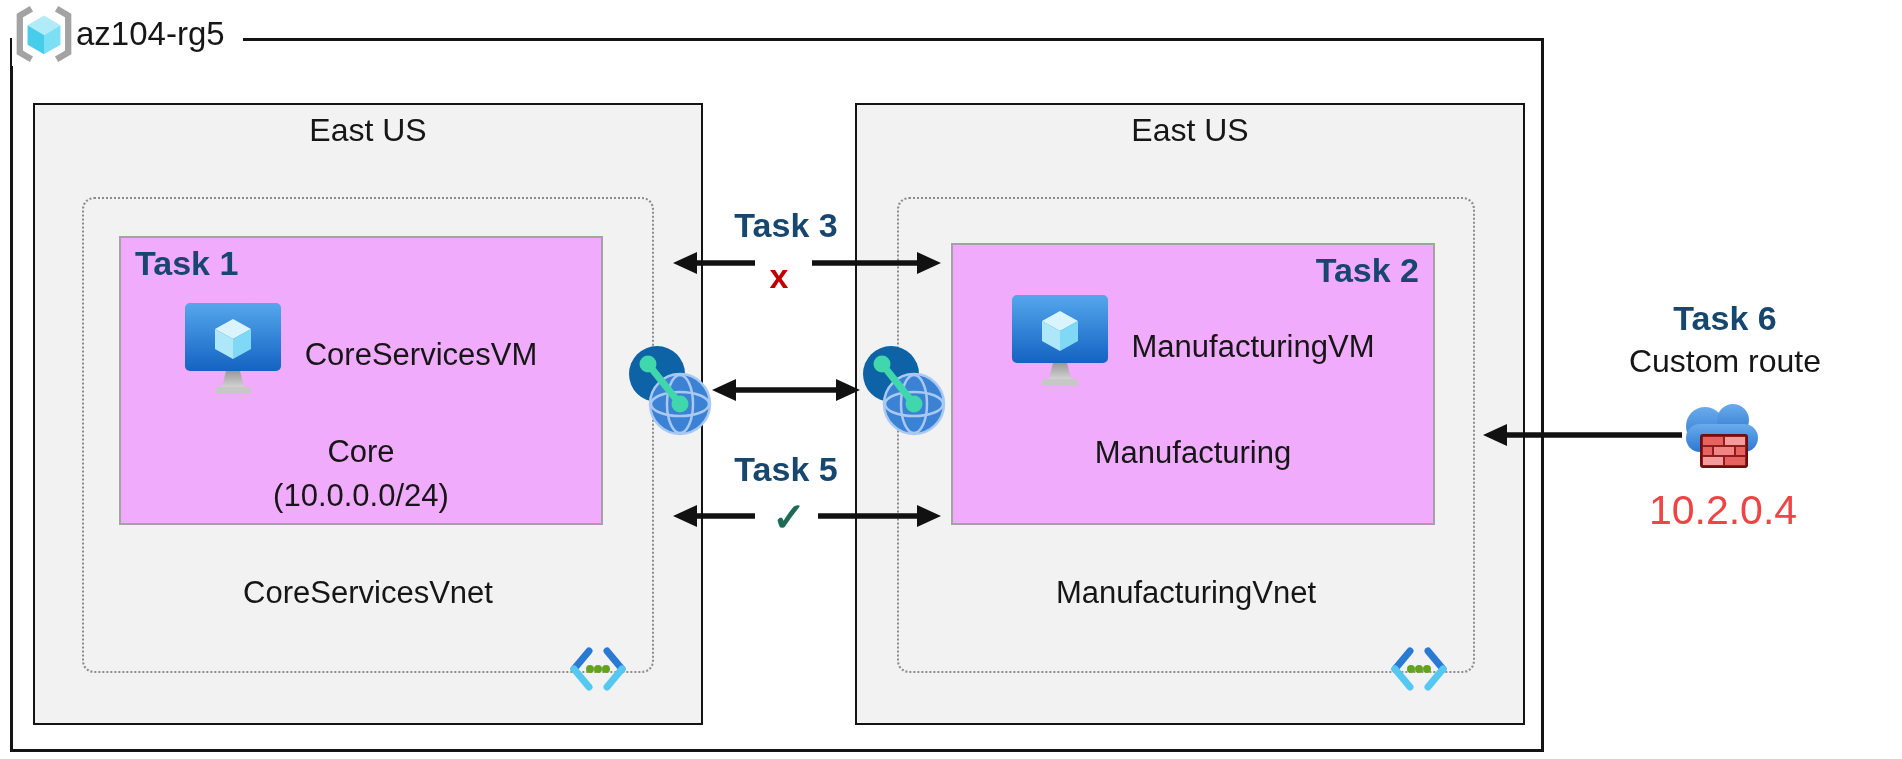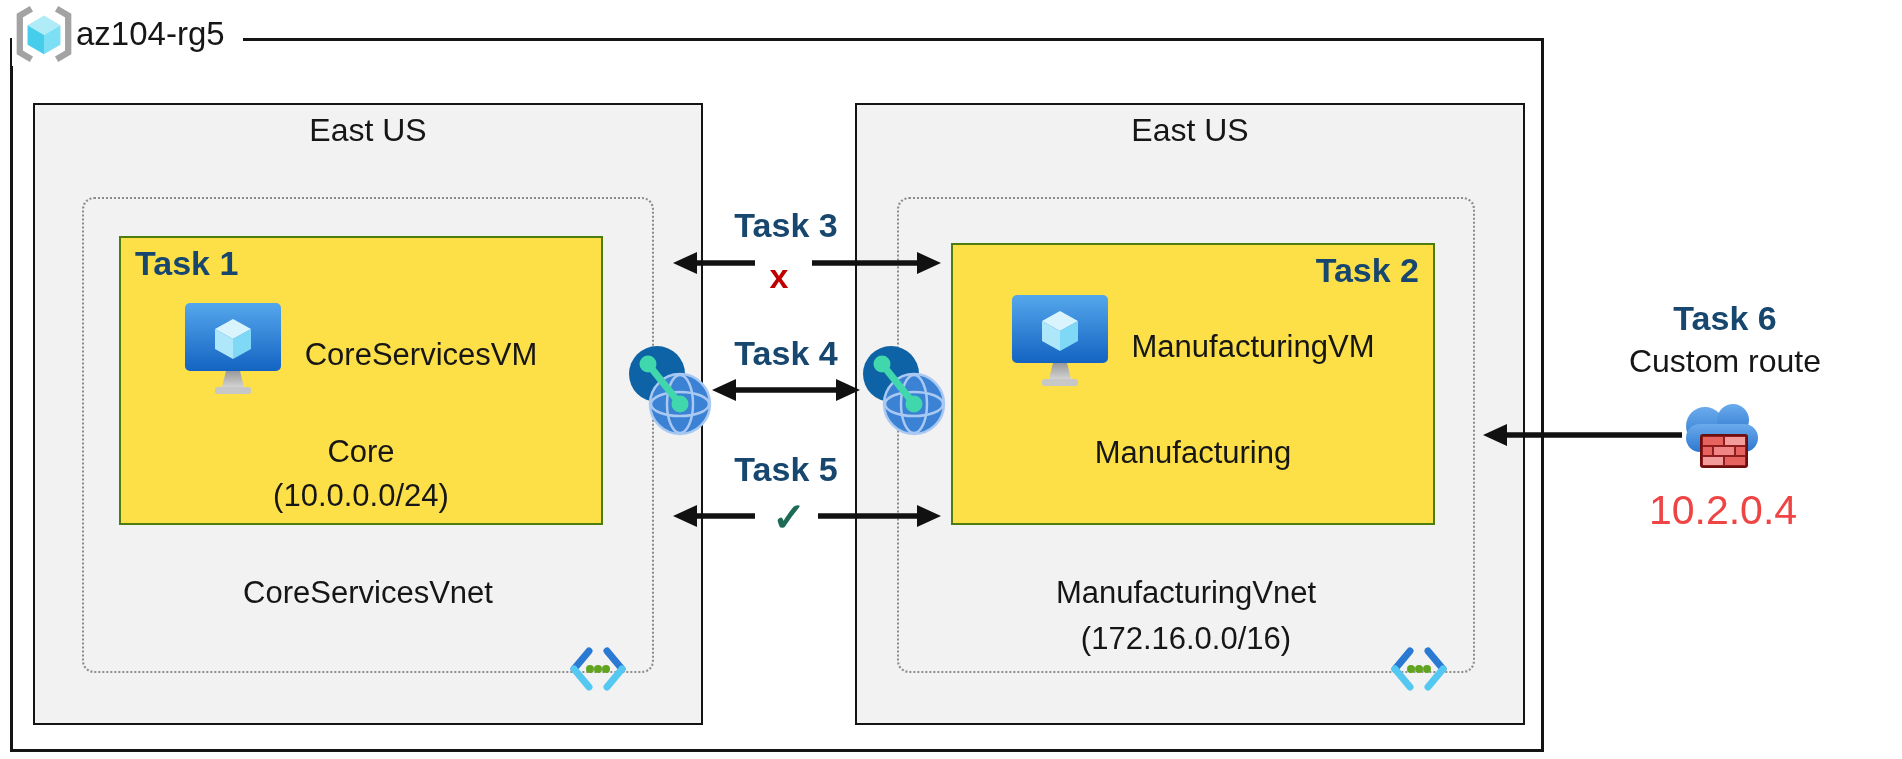--- a/index.html
+++ b/index.html
@@ -13,21 +13,21 @@
   .rg-title .label{font-size:33px;color:#161616;}
 
   
   .region{top:103px;width:670px;height:622px;background:#f2f2f2;border:2.5px solid #141414;box-sizing:border-box;}
   .region-label{top:112px;width:670px;text-align:center;font-size:32px;color:#161616;}
 
   
   .vnet{top:197px;height:476px;border:2.5px dotted #8c8c8c;border-radius:12px;box-sizing:border-box;}
 
   
-  .subnet{background:#fde047;border:2px solid #4d7c0f;box-sizing:border-box;}
+  .subnet{background:#f0abfc;border:2px solid #a3a3a3;box-sizing:border-box;}
   .task-badge{position:absolute;top:6px;font-weight:bold;font-size:34px;color:var(--task-label,#17466e);}
   .vm-row{position:absolute;left:0;width:100%;display:flex;justify-content:center;align-items:center;gap:24px;}
   .vm-name{font-size:31px;color:#161616;}
   .subnet-names{position:absolute;left:0;width:100%;text-align:center;font-size:31px;line-height:44px;color:#161616;}
 
   .vnet-label{text-align:center;font-size:31px;line-height:46px;color:#161616;}
 
   
   .task-label{width:176px;text-align:center;font-weight:bold;font-size:34px;color:var(--task-label,#17466e);}
   .marker-x{width:44px;text-align:center;font-weight:bold;font-size:34px;color:var(--deny-x,#c00000);}
@@ -120,21 +120,20 @@
       </svg>
       <span class="vm-name">ManufacturingVM</span>
     </div>
     <div class="subnet-names" style="top:186px;">
       <div>Manufacturing</div>
     </div>
   </div>
 
   <div class="abs vnet-label" style="left:897px;top:570px;width:578px;">
     <div>ManufacturingVnet</div>
-    <div>(172.16.0.0/16)</div>
   </div>
 
   <svg class="abs" style="left:566px;top:644px;" width="64" height="50" viewBox="0 0 64 50">
     <line x1="23" y1="7" x2="8" y2="25" stroke="#2a7ad4" stroke-width="7" stroke-linecap="round"></line>
     <line x1="8" y1="25" x2="23" y2="43" stroke="#55c8f2" stroke-width="7" stroke-linecap="round"></line>
     <line x1="41" y1="7" x2="56" y2="25" stroke="#2a7ad4" stroke-width="7" stroke-linecap="round"></line>
     <line x1="56" y1="25" x2="41" y2="43" stroke="#55c8f2" stroke-width="7" stroke-linecap="round"></line>
     <circle cx="24" cy="25" r="4" fill="#63a41f"></circle>
       <circle cx="32" cy="25" r="4" fill="#63a41f"></circle>
       <circle cx="40" cy="25" r="4" fill="#63a41f"></circle>
@@ -151,21 +150,20 @@
 
   <div class="abs task-label" style="left:698px;top:206px;">Task 3</div>
   <svg class="abs arrow" style="left:660px;top:247px;" width="294" height="32" viewBox="0 0 294 32">
     <polygon points="13,16 37,5 37,27"></polygon>
     <line x1="36" y1="16" x2="95" y2="16"></line>
     <line x1="152" y1="16" x2="258" y2="16"></line>
     <polygon points="281,16 257,5 257,27"></polygon>
   </svg>
   <div class="abs marker-x" style="left:757px;top:257px;">x</div>
 
-  <div class="abs task-label" style="left:698px;top:334px;">Task 4</div>
   <svg class="abs" style="left:627px;top:343px;" width="86" height="94" viewBox="0 0 86 94">
     <circle cx="30" cy="31" r="28" fill="#0d63a6"></circle>
     <circle cx="53" cy="61" r="30" fill="#3b82d4" stroke="#a9c9f2" stroke-width="2.5"></circle>
     <ellipse cx="53" cy="61" rx="13" ry="29" stroke="#a9c9f2" stroke-width="2.5" fill="none"></ellipse>
     <ellipse cx="53" cy="61" rx="29" ry="12" stroke="#a9c9f2" stroke-width="2.5" fill="none"></ellipse>
     <line x1="21" y1="21" x2="53" y2="61" stroke="#3fd7ab" stroke-width="7"></line>
     <circle cx="21" cy="21" r="8.5" fill="#3fd7ab"></circle>
     <circle cx="53" cy="61" r="8.5" fill="#3fd7ab"></circle>
   </svg>
   <svg class="abs" style="left:861px;top:343px;" width="86" height="94" viewBox="0 0 86 94">

